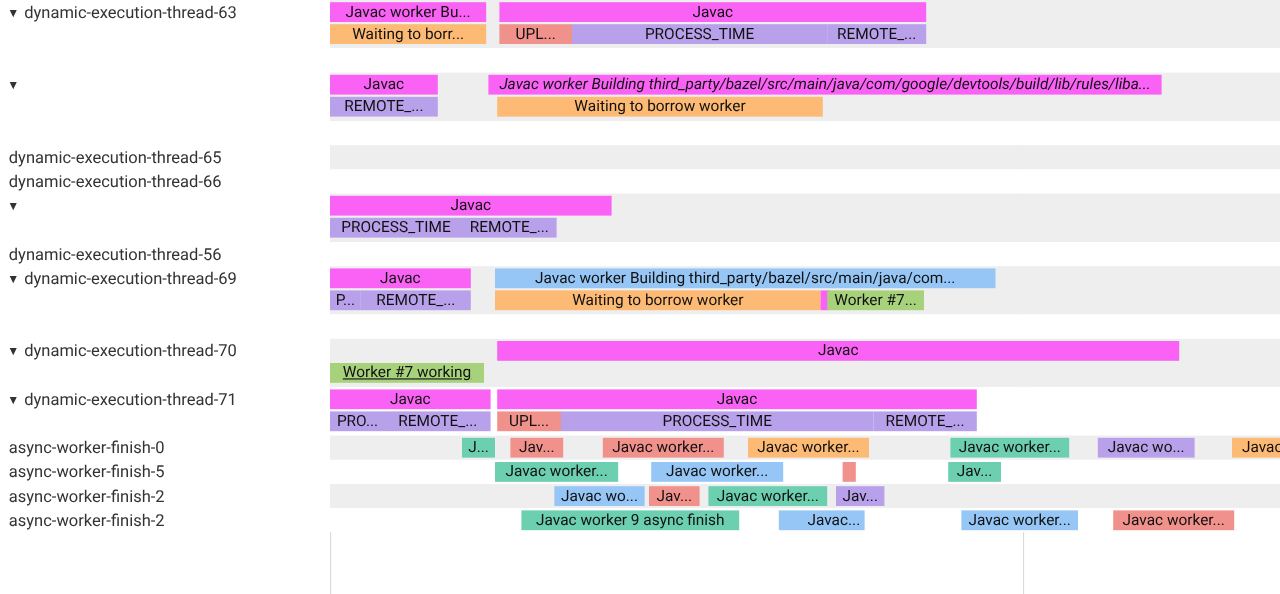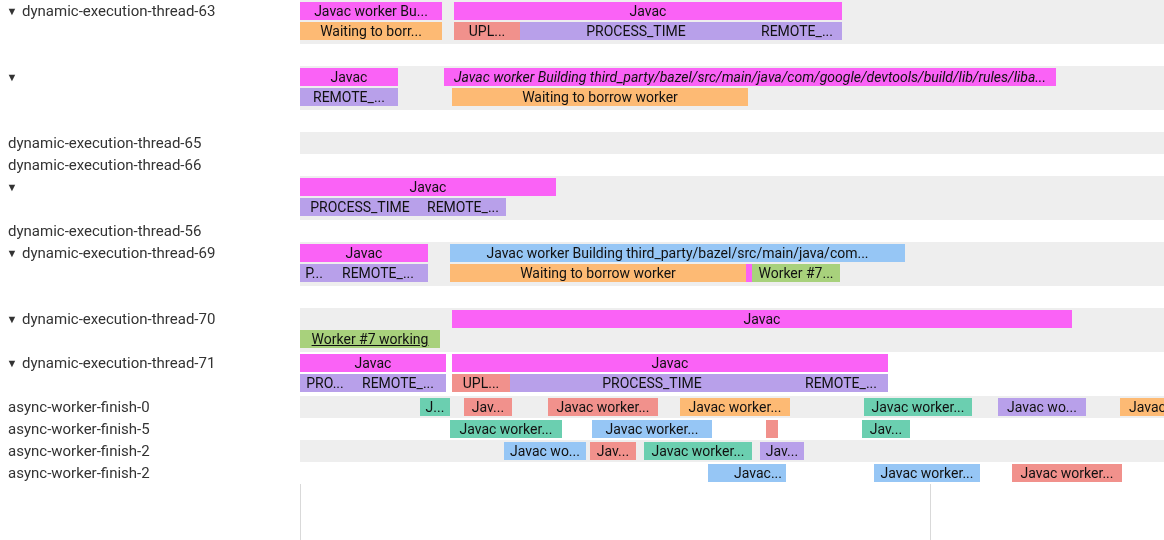--- a/index.html
+++ b/index.html
@@ -240,19 +240,20 @@
           <div class="slice c-teal" style="left: 344px; width: 108px;">Javac worker...</div>
           <div class="slice c-lav" style="left: 460px; width: 44px;">Jav...</div>
         </div>
       </div>
       <div class="thread-row">
         <div class="thread-label">
           <span style="width: 4px; display: inline-block;"></span>
           <span>async-worker-finish-2</span>
         </div>
         <div class="tracks bg-odd">
+          <div class="slice c-teal" style="left: 174px; width: 198px;">Javac worker 9 async finish</div>
           <div class="slice c-blue" style="left: 408px; width: 78px; text-align: right;">Javac...</div>
           <div class="slice c-blue" style="left: 574px; width: 106px;">Javac worker...</div>
           <div class="slice c-salmon" style="left: 712px; width: 110px;">Javac worker...</div>
         </div>
       </div>
     </div>
 </div>
 
 </body></html>

